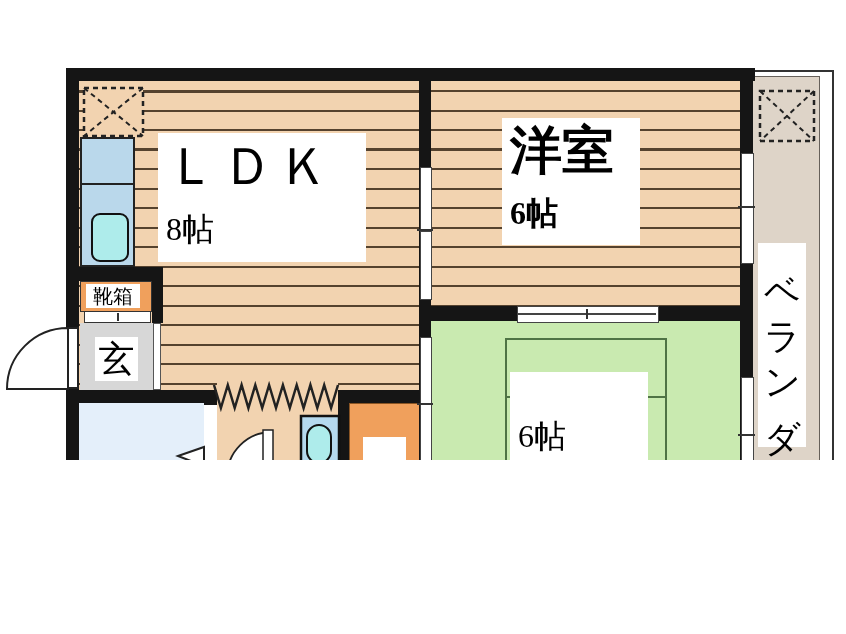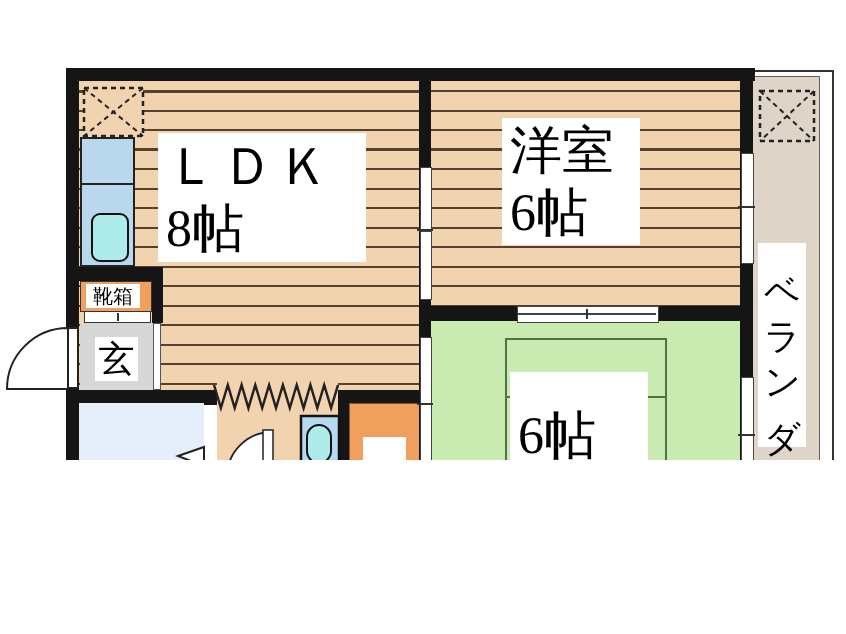--- a/index.html
+++ b/index.html
@@ -17,21 +17,21 @@
   .tatami{position:absolute;background:var(--tatami,#c9eab0);}
   .tatami-line{position:absolute;background:var(--tatami-line,#4f7345);}
   .hall{position:absolute;background:var(--wood-floor,#f2d3b0);}
   
   .open-bar{position:absolute;background:#fff;border:1px solid #444;}
   .tick{position:absolute;background:#333;}
   
   .room-label{position:absolute;background:#fff;color:#000;display:flex;flex-direction:column;
               justify-content:center;padding-left:8px;}
   .room-label .l1{font-size:52px;line-height:62px;letter-spacing:4px;}
-  .room-label .l2{font-size:52px;line-height:62px;}
+  .room-label .l2{font-size:32px;line-height:62px;}
   .v-label{position:absolute;background:#fff;color:#000;writing-mode:vertical-rl;
            text-orientation:upright;display:flex;align-items:center;justify-content:center;}
 </style>
 </head>
 <body>
 
 <div class="plan">
 
   <div class="wood" style="left:79px;top:81px;width:340px;height:311px;"></div>
   <div class="wood" style="left:431px;top:81px;width:309px;height:225px;"></div>
@@ -140,21 +140,21 @@
     </g>
 
     <rect x="88" y="489" width="109" height="55" rx="14" style="fill:#b9eef2;stroke:#3a4f63;stroke-width:2.5;"></rect>
   </svg>
 
   <div class="room-label" style="left:158px;top:133px;width:200px;height:129px;">
     <div class="l1">ＬＤＫ</div>
     <div class="l2">8帖</div>
   </div>
 
-  <div class="room-label" style="left:502px;top:118px;width:130px;height:127px;">
+  <div class="room-label" style="left:502px;top:118px;width:130px;height:127px;font-weight:bold;">
     <div class="l1" style="letter-spacing:0;">洋室</div>
     <div class="l2">6帖</div>
   </div>
 
   <div class="room-label" style="left:510px;top:372px;width:130px;height:128px;">
     <div class="l2">6帖</div>
   </div>
 
   <div class="v-label" style="left:363px;top:437px;width:43px;height:86px;font-size:33px;">押入</div>
 

